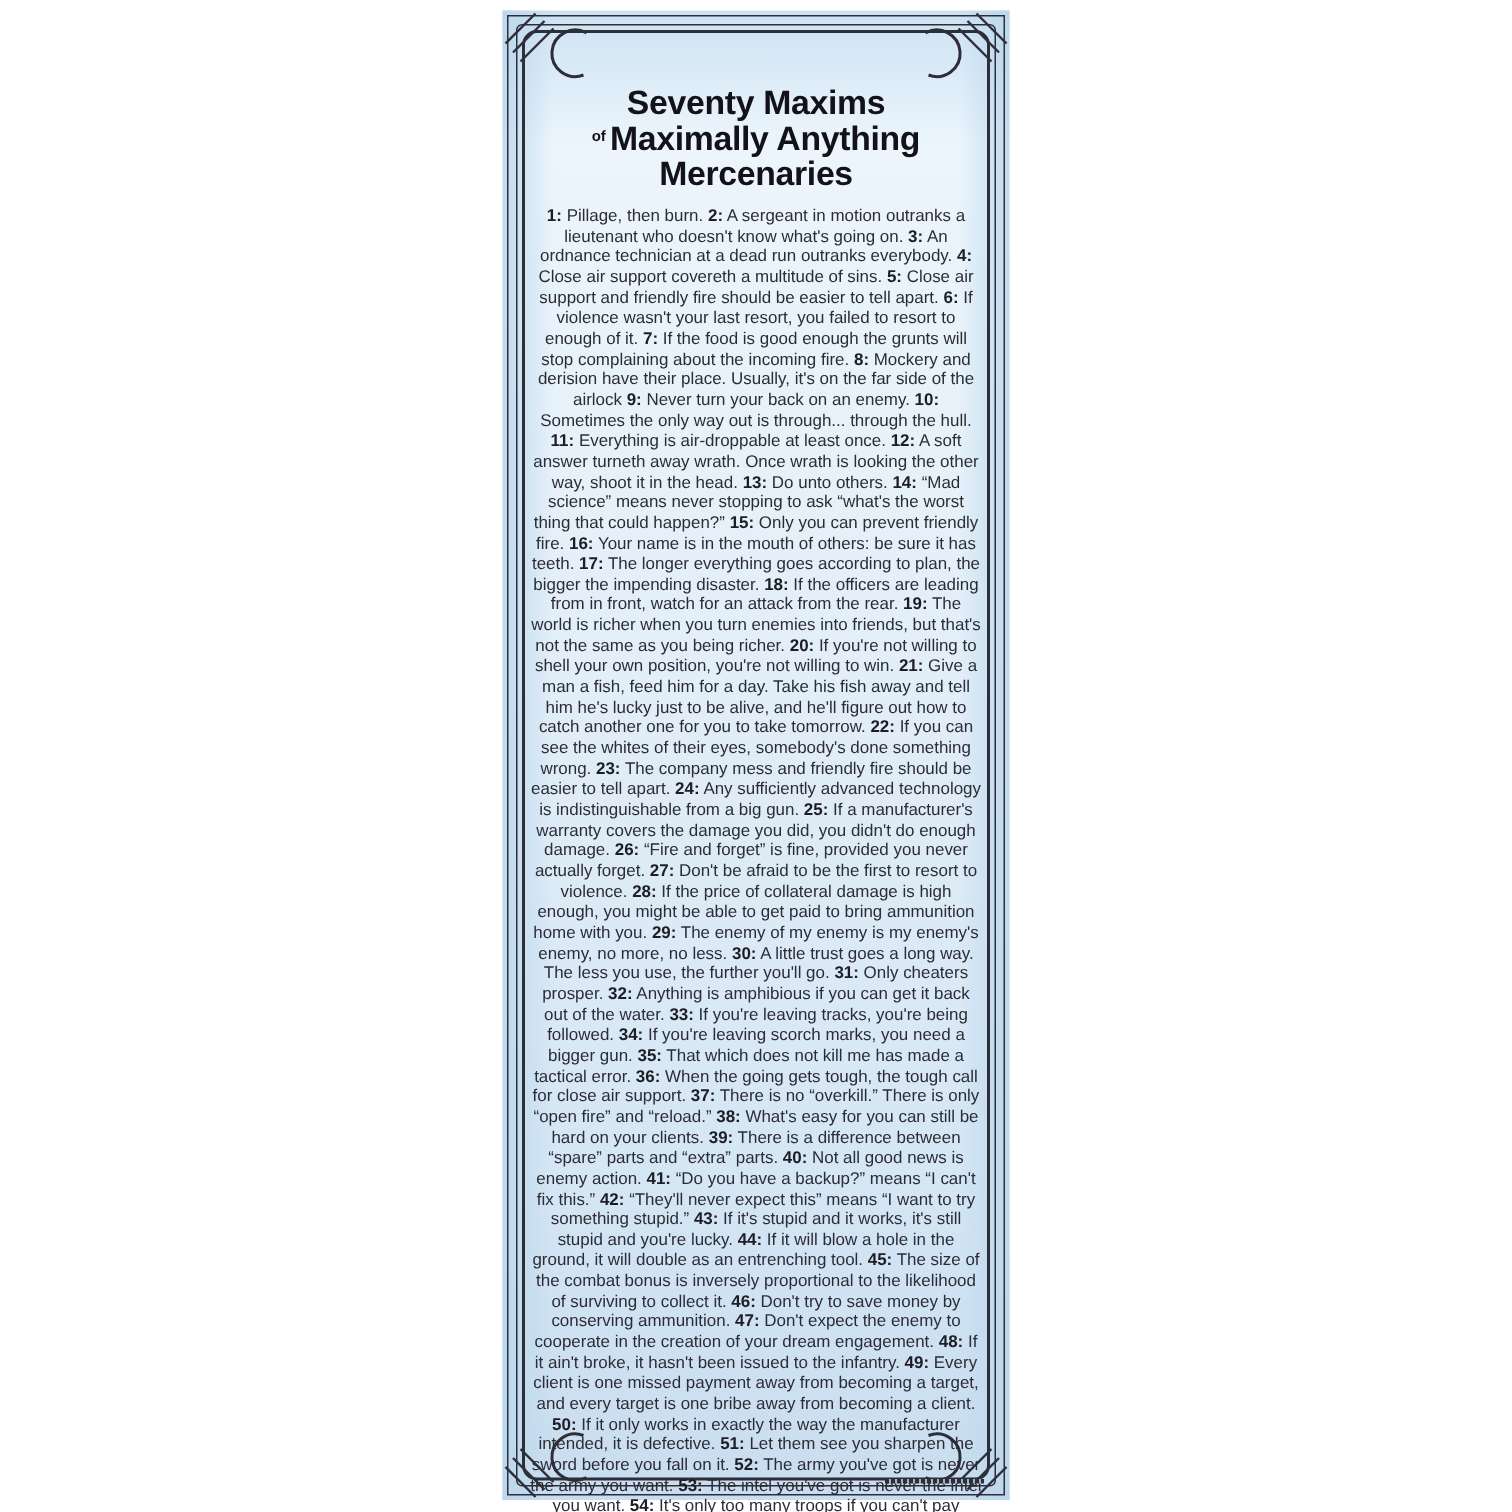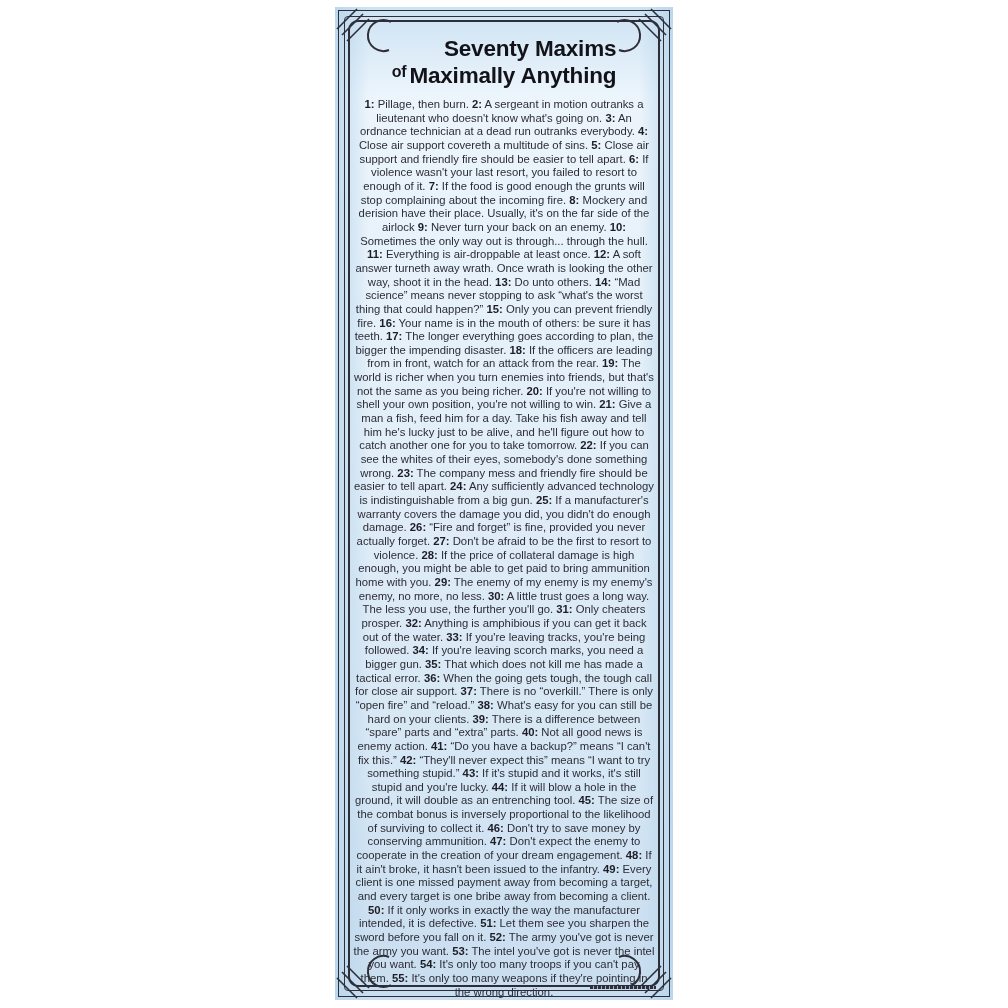--- a/index.html
+++ b/index.html
@@ -22,24 +22,24 @@
   .corner{position:absolute;width:58px;height:58px;pointer-events:none;}
   .corner.tl{top:0;left:0;}
   .corner.tr{top:0;right:0;transform:scaleX(-1);}
   .corner.bl{bottom:0;left:0;transform:scaleY(-1);}
   .corner.br{bottom:0;right:0;transform:scale(-1,-1);}
   .content{
     position:absolute;inset:16px;display:flex;flex-direction:column;
     align-items:center;padding:10px 2px 0 2px;box-sizing:border-box;
   }
   .title{
-    text-align:right;color:#121218;font-weight:bold;
-    font-size:22.5px;line-height:23px;letter-spacing:-0.2px;margin-top:4px;
+    text-align:center;color:#121218;font-weight:bold;
+    font-size:22.5px;line-height:23px;letter-spacing:-0.2px;margin-top:24px;
   }
-  .title .of{font-size:16px;vertical-align:6px;margin-right:3px;font-weight:bold;}
+  .title .of{font-size:10px;vertical-align:6px;margin-right:3px;font-weight:bold;}
   .maxims{
     margin-top:11px;width:302px;text-align:center;
     font-size:11.3px;line-height:13.65px;color:#2c2c36;
   }
   .maxims b{color:#1d1d26;}
   .microprint{
     position:absolute;right:17px;bottom:11px;width:66px;height:3.5px;
     background:repeating-linear-gradient(90deg,#2e2e38 0 3px,#9fb6c9 3px 4px);
   }
 </style>
@@ -81,18 +81,19 @@
       <path d="M7,28 L28,7" stroke-width="1.6"></path>
       <path d="M12,34 L34,12" stroke-width="1.6"></path>
       <path d="M56,15 a15.5,15.5 0 1 0 -2,28" stroke-width="2"></path>
     </g>
   </svg>
 
   <div class="content">
     <div class="title">
       <div><span>Seventy Maxims</span></div>
       <div><span class="of">of</span><span>Maximally Anything</span></div>
+      <div><span>Mercenaries</span></div>
     </div>
     <div class="maxims"><b>1:</b><span> Pillage, then burn. </span><b>2:</b><span> A sergeant in motion outranks a lieutenant who doesn't know what's going on. </span><b>3:</b><span> An ordnance technician at a dead run outranks everybody. </span><b>4:</b><span> Close air support covereth a multitude of sins. </span><b>5:</b><span> Close air support and friendly fire should be easier to tell apart. </span><b>6:</b><span> If violence wasn't your last resort, you failed to resort to enough of it. </span><b>7:</b><span> If the food is good enough the grunts will stop complaining about the incoming fire. </span><b>8:</b><span> Mockery and derision have their place. Usually, it's on the far side of the airlock </span><b>9:</b><span> Never turn your back on an enemy. </span><b>10:</b><span> Sometimes the only way out is through... through the hull. </span><b>11:</b><span> Everything is air-droppable at least once. </span><b>12:</b><span> A soft answer turneth away wrath. Once wrath is looking the other way, shoot it in the head. </span><b>13:</b><span> Do unto others. </span><b>14:</b><span> “Mad science” means never stopping to ask “what's the worst thing that could happen?” </span><b>15:</b><span> Only you can prevent friendly fire. </span><b>16:</b><span> Your name is in the mouth of others: be sure it has teeth. </span><b>17:</b><span> The longer everything goes according to plan, the bigger the impending disaster. </span><b>18:</b><span> If the officers are leading from in front, watch for an attack from the rear. </span><b>19:</b><span> The world is richer when you turn enemies into friends, but that's not the same as you being richer. </span><b>20:</b><span> If you're not willing to shell your own position, you're not willing to win. </span><b>21:</b><span> Give a man a fish, feed him for a day. Take his fish away and tell him he's lucky just to be alive, and he'll figure out how to catch another one for you to take tomorrow. </span><b>22:</b><span> If you can see the whites of their eyes, somebody's done something wrong. </span><b>23:</b><span> The company mess and friendly fire should be easier to tell apart. </span><b>24:</b><span> Any sufficiently advanced technology is indistinguishable from a big gun. </span><b>25:</b><span> If a manufacturer's warranty covers the damage you did, you didn't do enough damage. </span><b>26:</b><span> “Fire and forget” is fine, provided you never actually forget. </span><b>27:</b><span> Don't be afraid to be the first to resort to violence. </span><b>28:</b><span> If the price of collateral damage is high enough, you might be able to get paid to bring ammunition home with you. </span><b>29:</b><span> The enemy of my enemy is my enemy's enemy, no more, no less. </span><b>30:</b><span> A little trust goes a long way. The less you use, the further you'll go. </span><b>31:</b><span> Only cheaters prosper. </span><b>32:</b><span> Anything is amphibious if you can get it back out of the water. </span><b>33:</b><span> If you're leaving tracks, you're being followed. </span><b>34:</b><span> If you're leaving scorch marks, you need a bigger gun. </span><b>35:</b><span> That which does not kill me has made a tactical error. </span><b>36:</b><span> When the going gets tough, the tough call for close air support. </span><b>37:</b><span> There is no “overkill.” There is only “open fire” and “reload.” </span><b>38:</b><span> What's easy for you can still be hard on your clients. </span><b>39:</b><span> There is a difference between “spare” parts and “extra” parts. </span><b>40:</b><span> Not all good news is enemy action. </span><b>41:</b><span> “Do you have a backup?” means “I can't fix this.” </span><b>42:</b><span> “They'll never expect this” means “I want to try something stupid.” </span><b>43:</b><span> If it's stupid and it works, it's still stupid and you're lucky. </span><b>44:</b><span> If it will blow a hole in the ground, it will double as an entrenching tool. </span><b>45:</b><span> The size of the combat bonus is inversely proportional to the likelihood of surviving to collect it. </span><b>46:</b><span> Don't try to save money by conserving ammunition. </span><b>47:</b><span> Don't expect the enemy to cooperate in the creation of your dream engagement. </span><b>48:</b><span> If it ain't broke, it hasn't been issued to the infantry. </span><b>49:</b><span> Every client is one missed payment away from becoming a target, and every target is one bribe away from becoming a client. </span><b>50:</b><span> If it only works in exactly the way the manufacturer intended, it is defective. </span><b>51:</b><span> Let them see you sharpen the sword before you fall on it. </span><b>52:</b><span> The army you've got is never the army you want. </span><b>53:</b><span> The intel you've got is never the intel you want. </span><b>54:</b><span> It's only too many troops if you can't pay them. </span><b>55:</b><span> It's only too many weapons if they're pointing in the wrong direction. </span></div>
   </div>
 
   <div class="microprint"></div>
 </div>
 
 </body></html>

